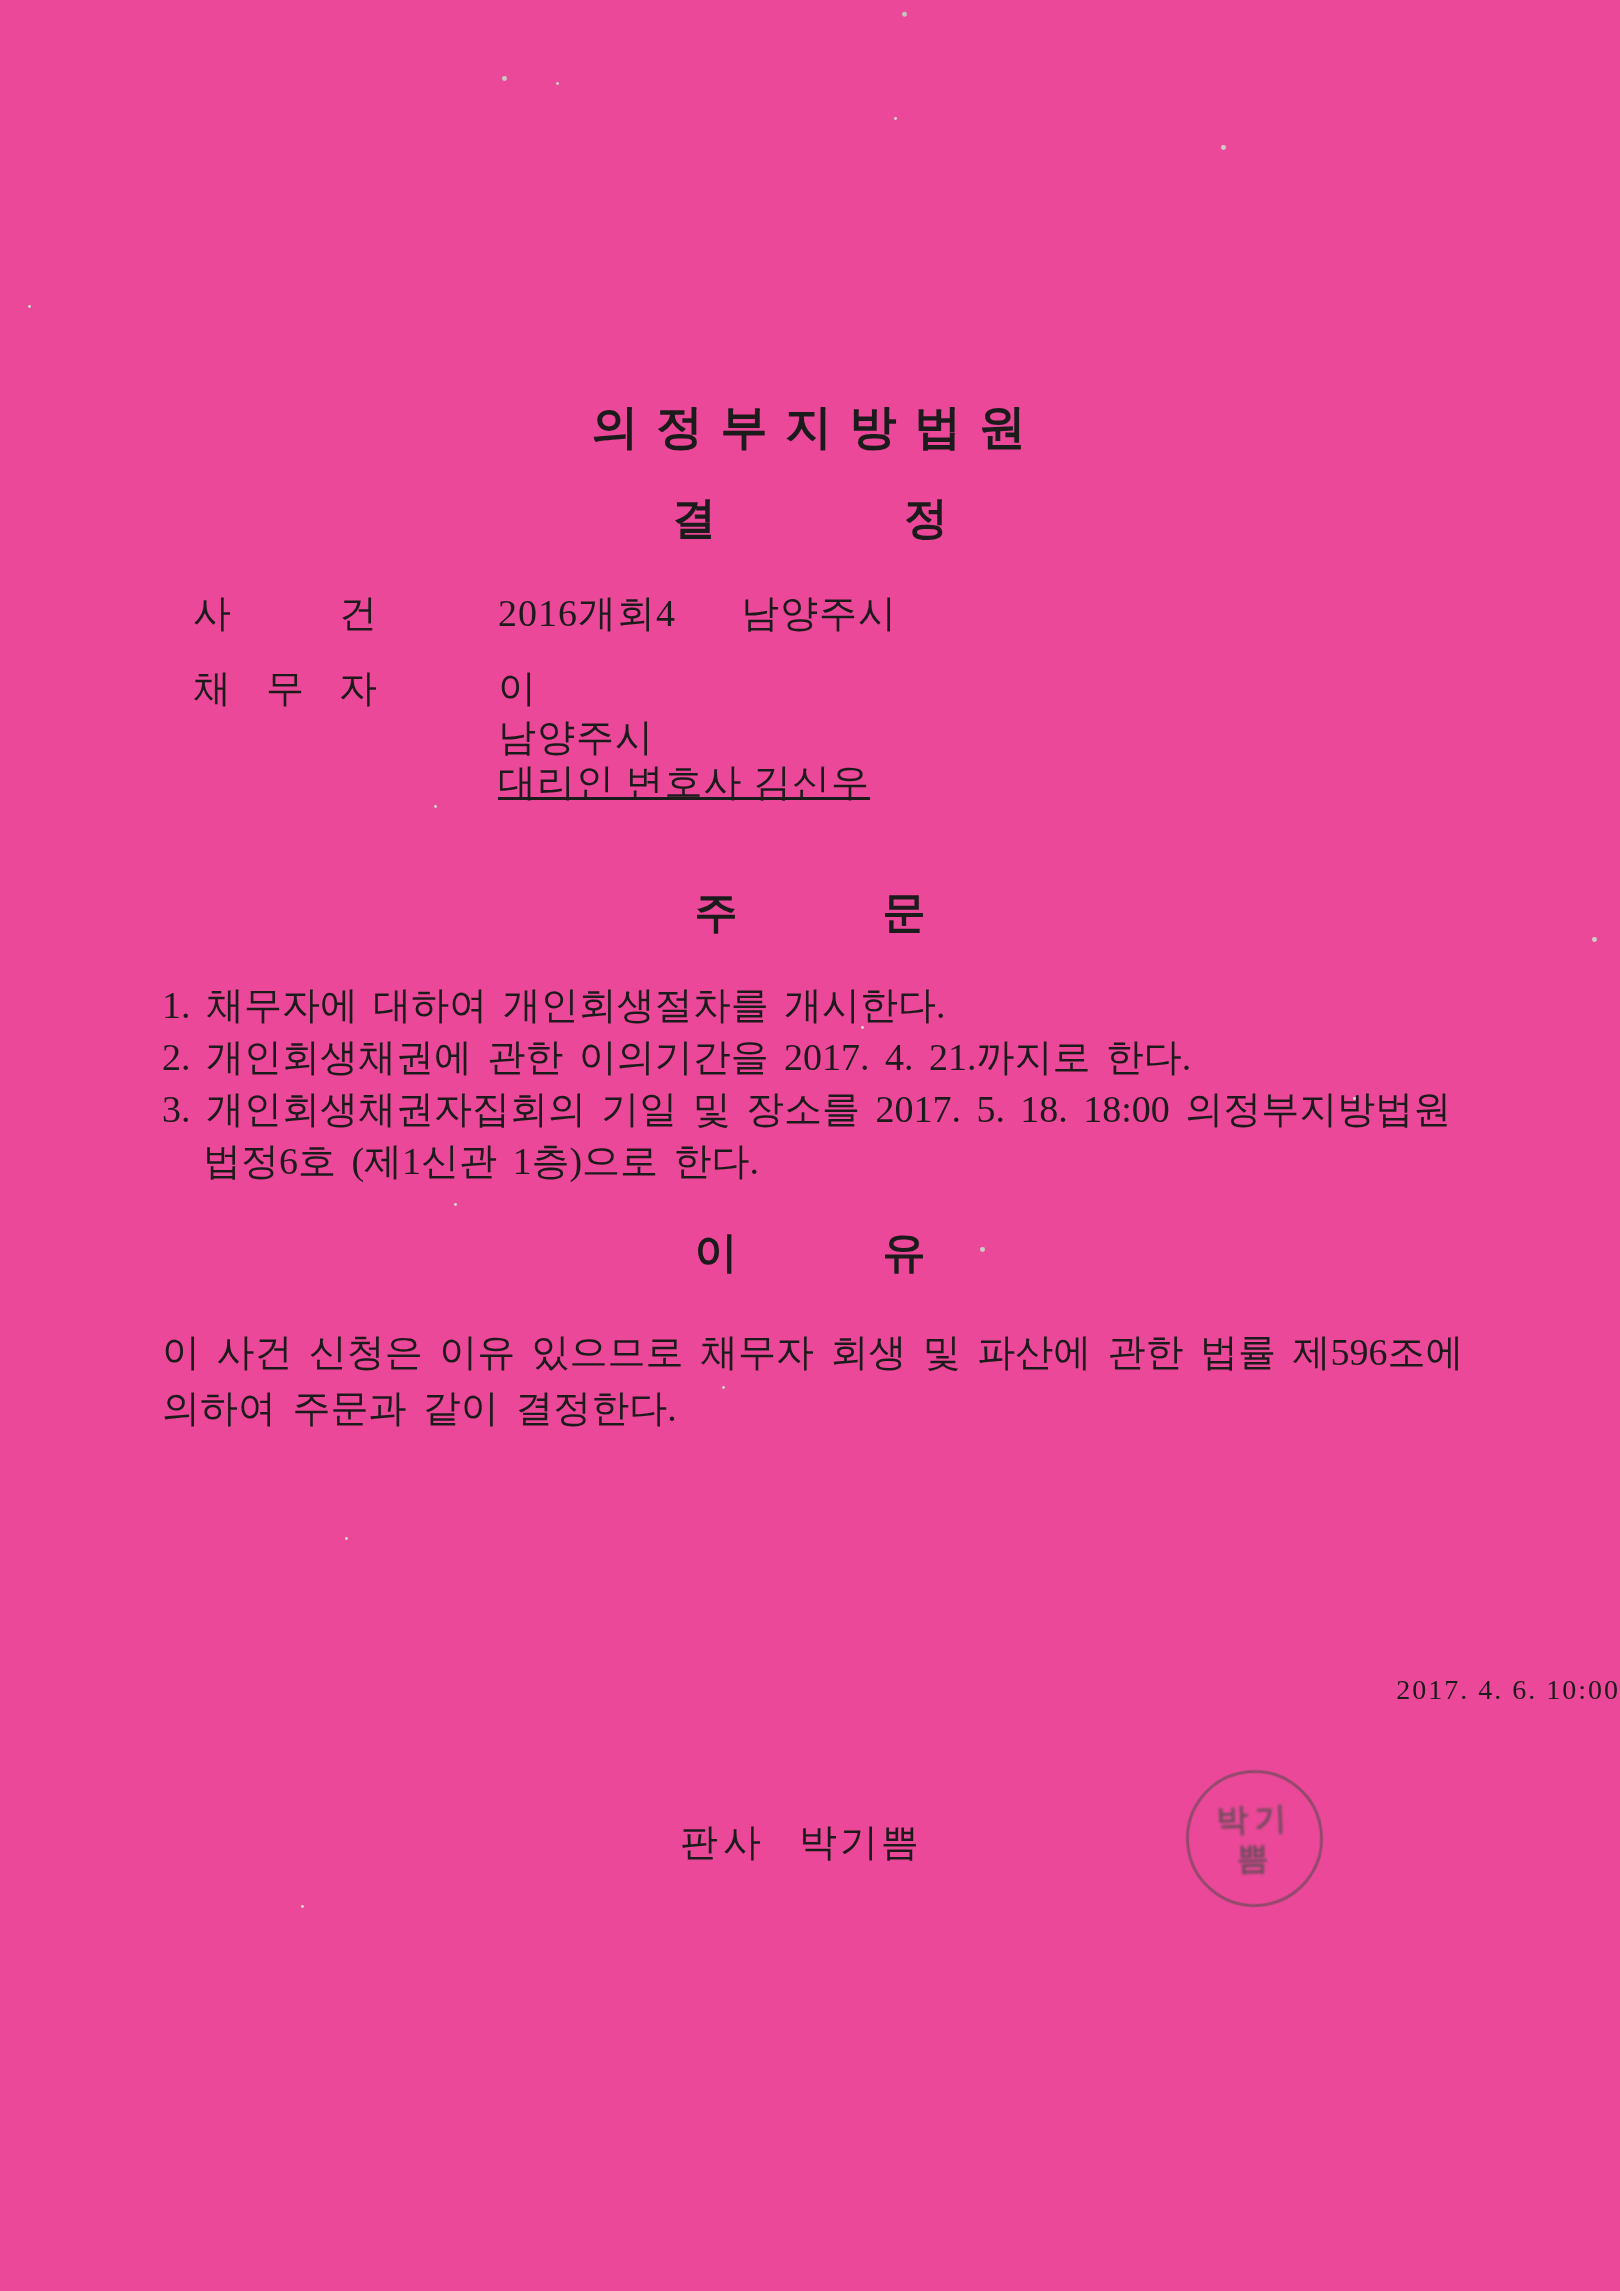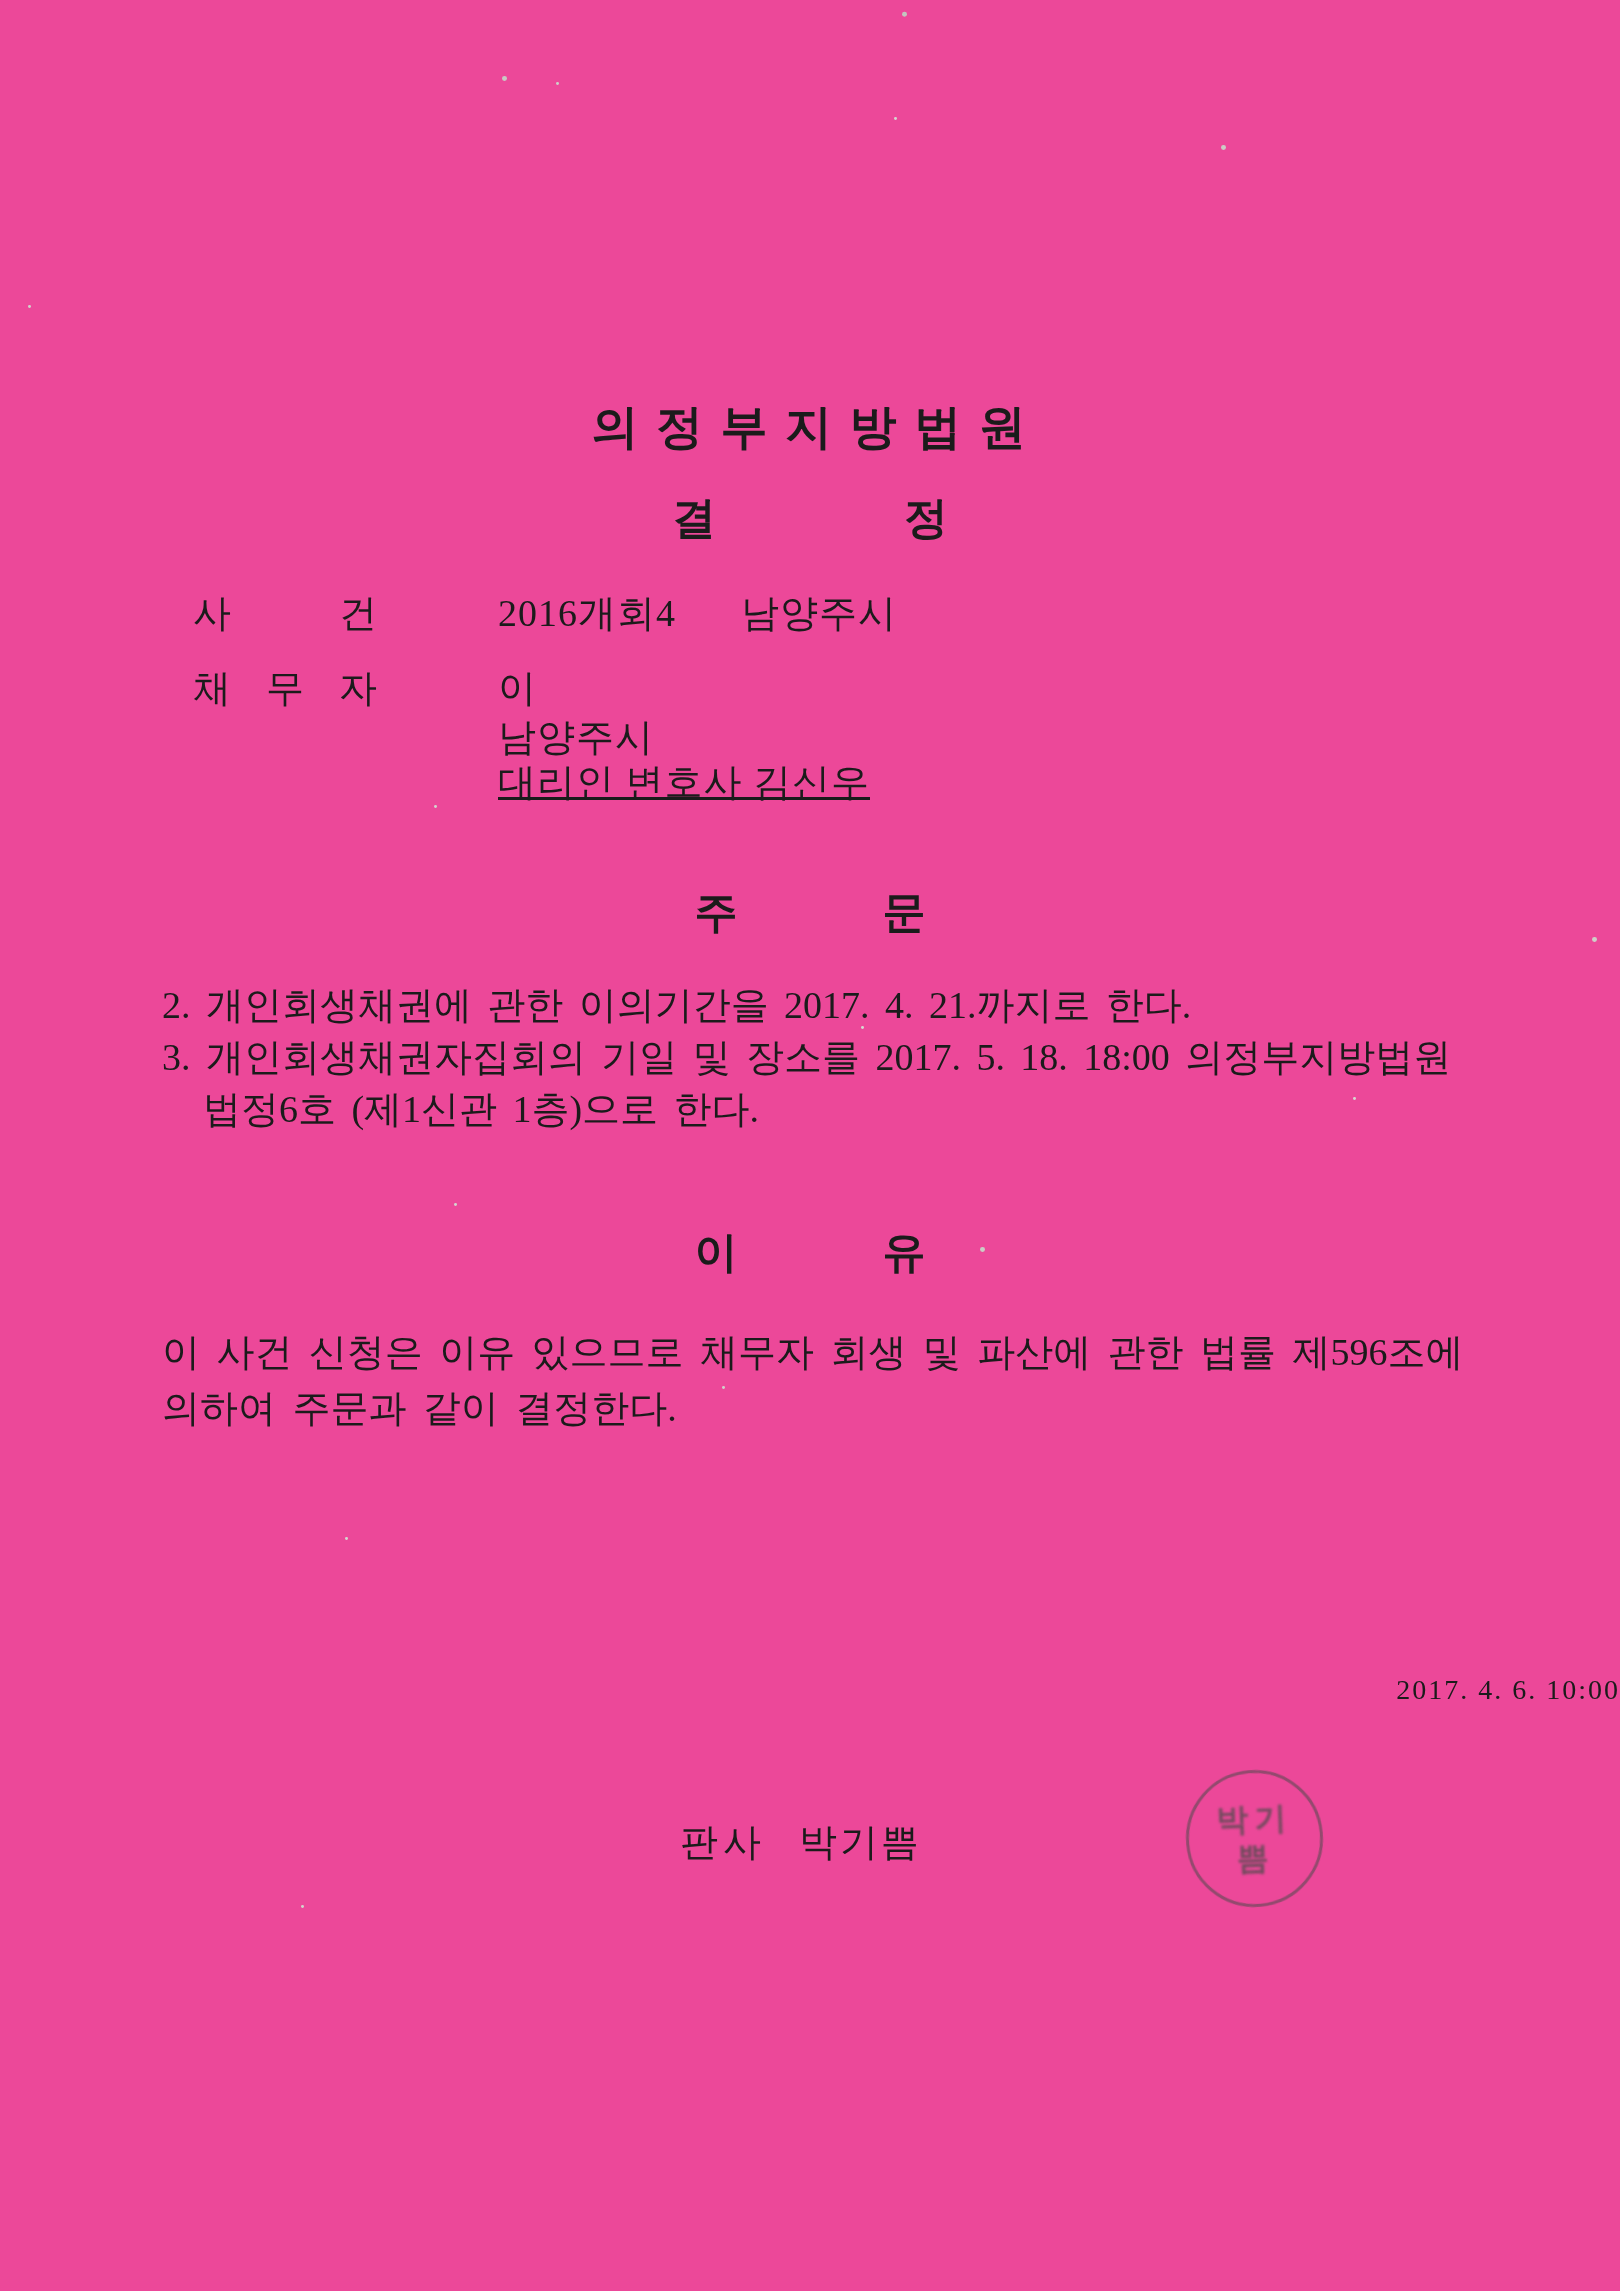--- a/index.html
+++ b/index.html
@@ -200,20 +200,21 @@
   <div class="field-value debtor-name">이</div>
   <div class="field-value debtor-address">남양주시</div>
   <div class="field-value debtor-rep">대리인 변호사 김신우</div>
 
   <div class="section-header order-header">
     <span>주</span>
     <span>문</span>
   </div>
 
   <div class="order-items">
+    <div class="order-item">1. 채무자에 대하여 개인회생절차를 개시한다.</div>
     <div class="order-item">2. 개인회생채권에 관한 이의기간을 2017. 4. 21.까지로 한다.</div>
     <div class="order-item">3. 개인회생채권자집회의 기일 및 장소를 2017. 5. 18. 18:00 의정부지방법원 법정6호 (제1신관 1층)으로 한다.</div>
   </div>
 
   <div class="section-header reason-header">
     <span>이</span>
     <span>유</span>
   </div>
 
   <div class="reason-body">이 사건 신청은 이유 있으므로 채무자 회생 및 파산에 관한 법률 제596조에 의하여 주문과 같이 결정한다.</div>

